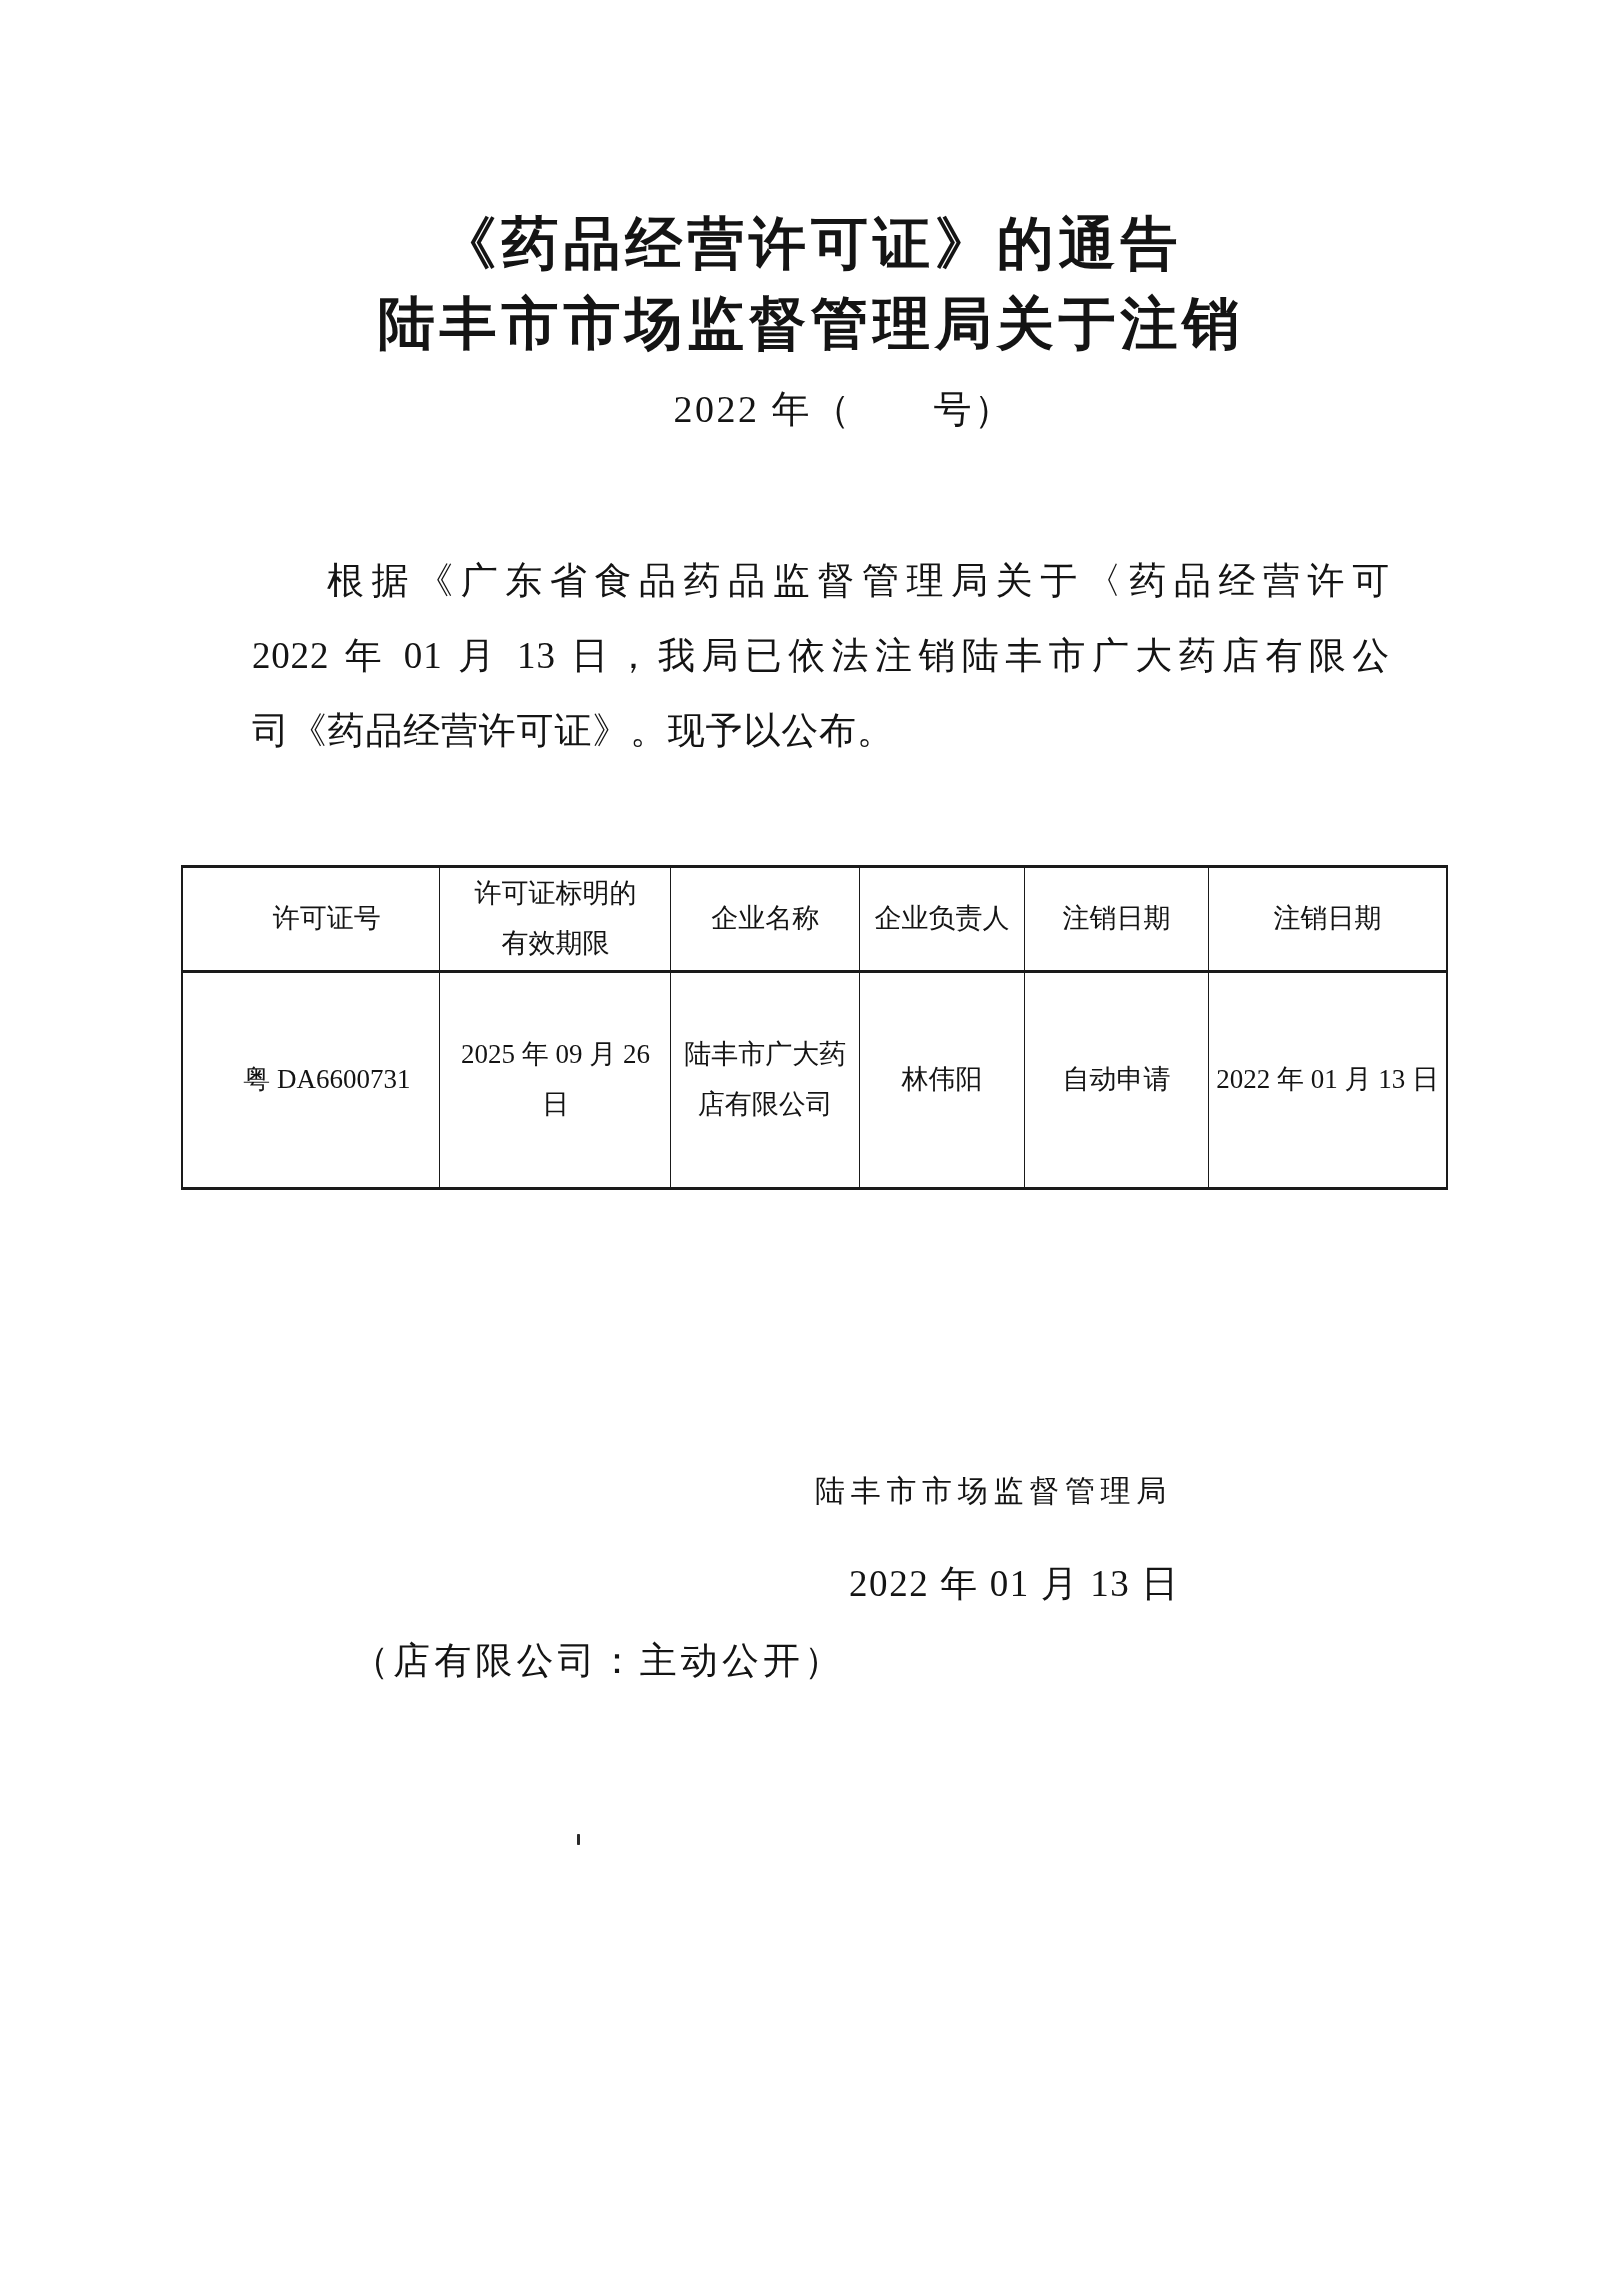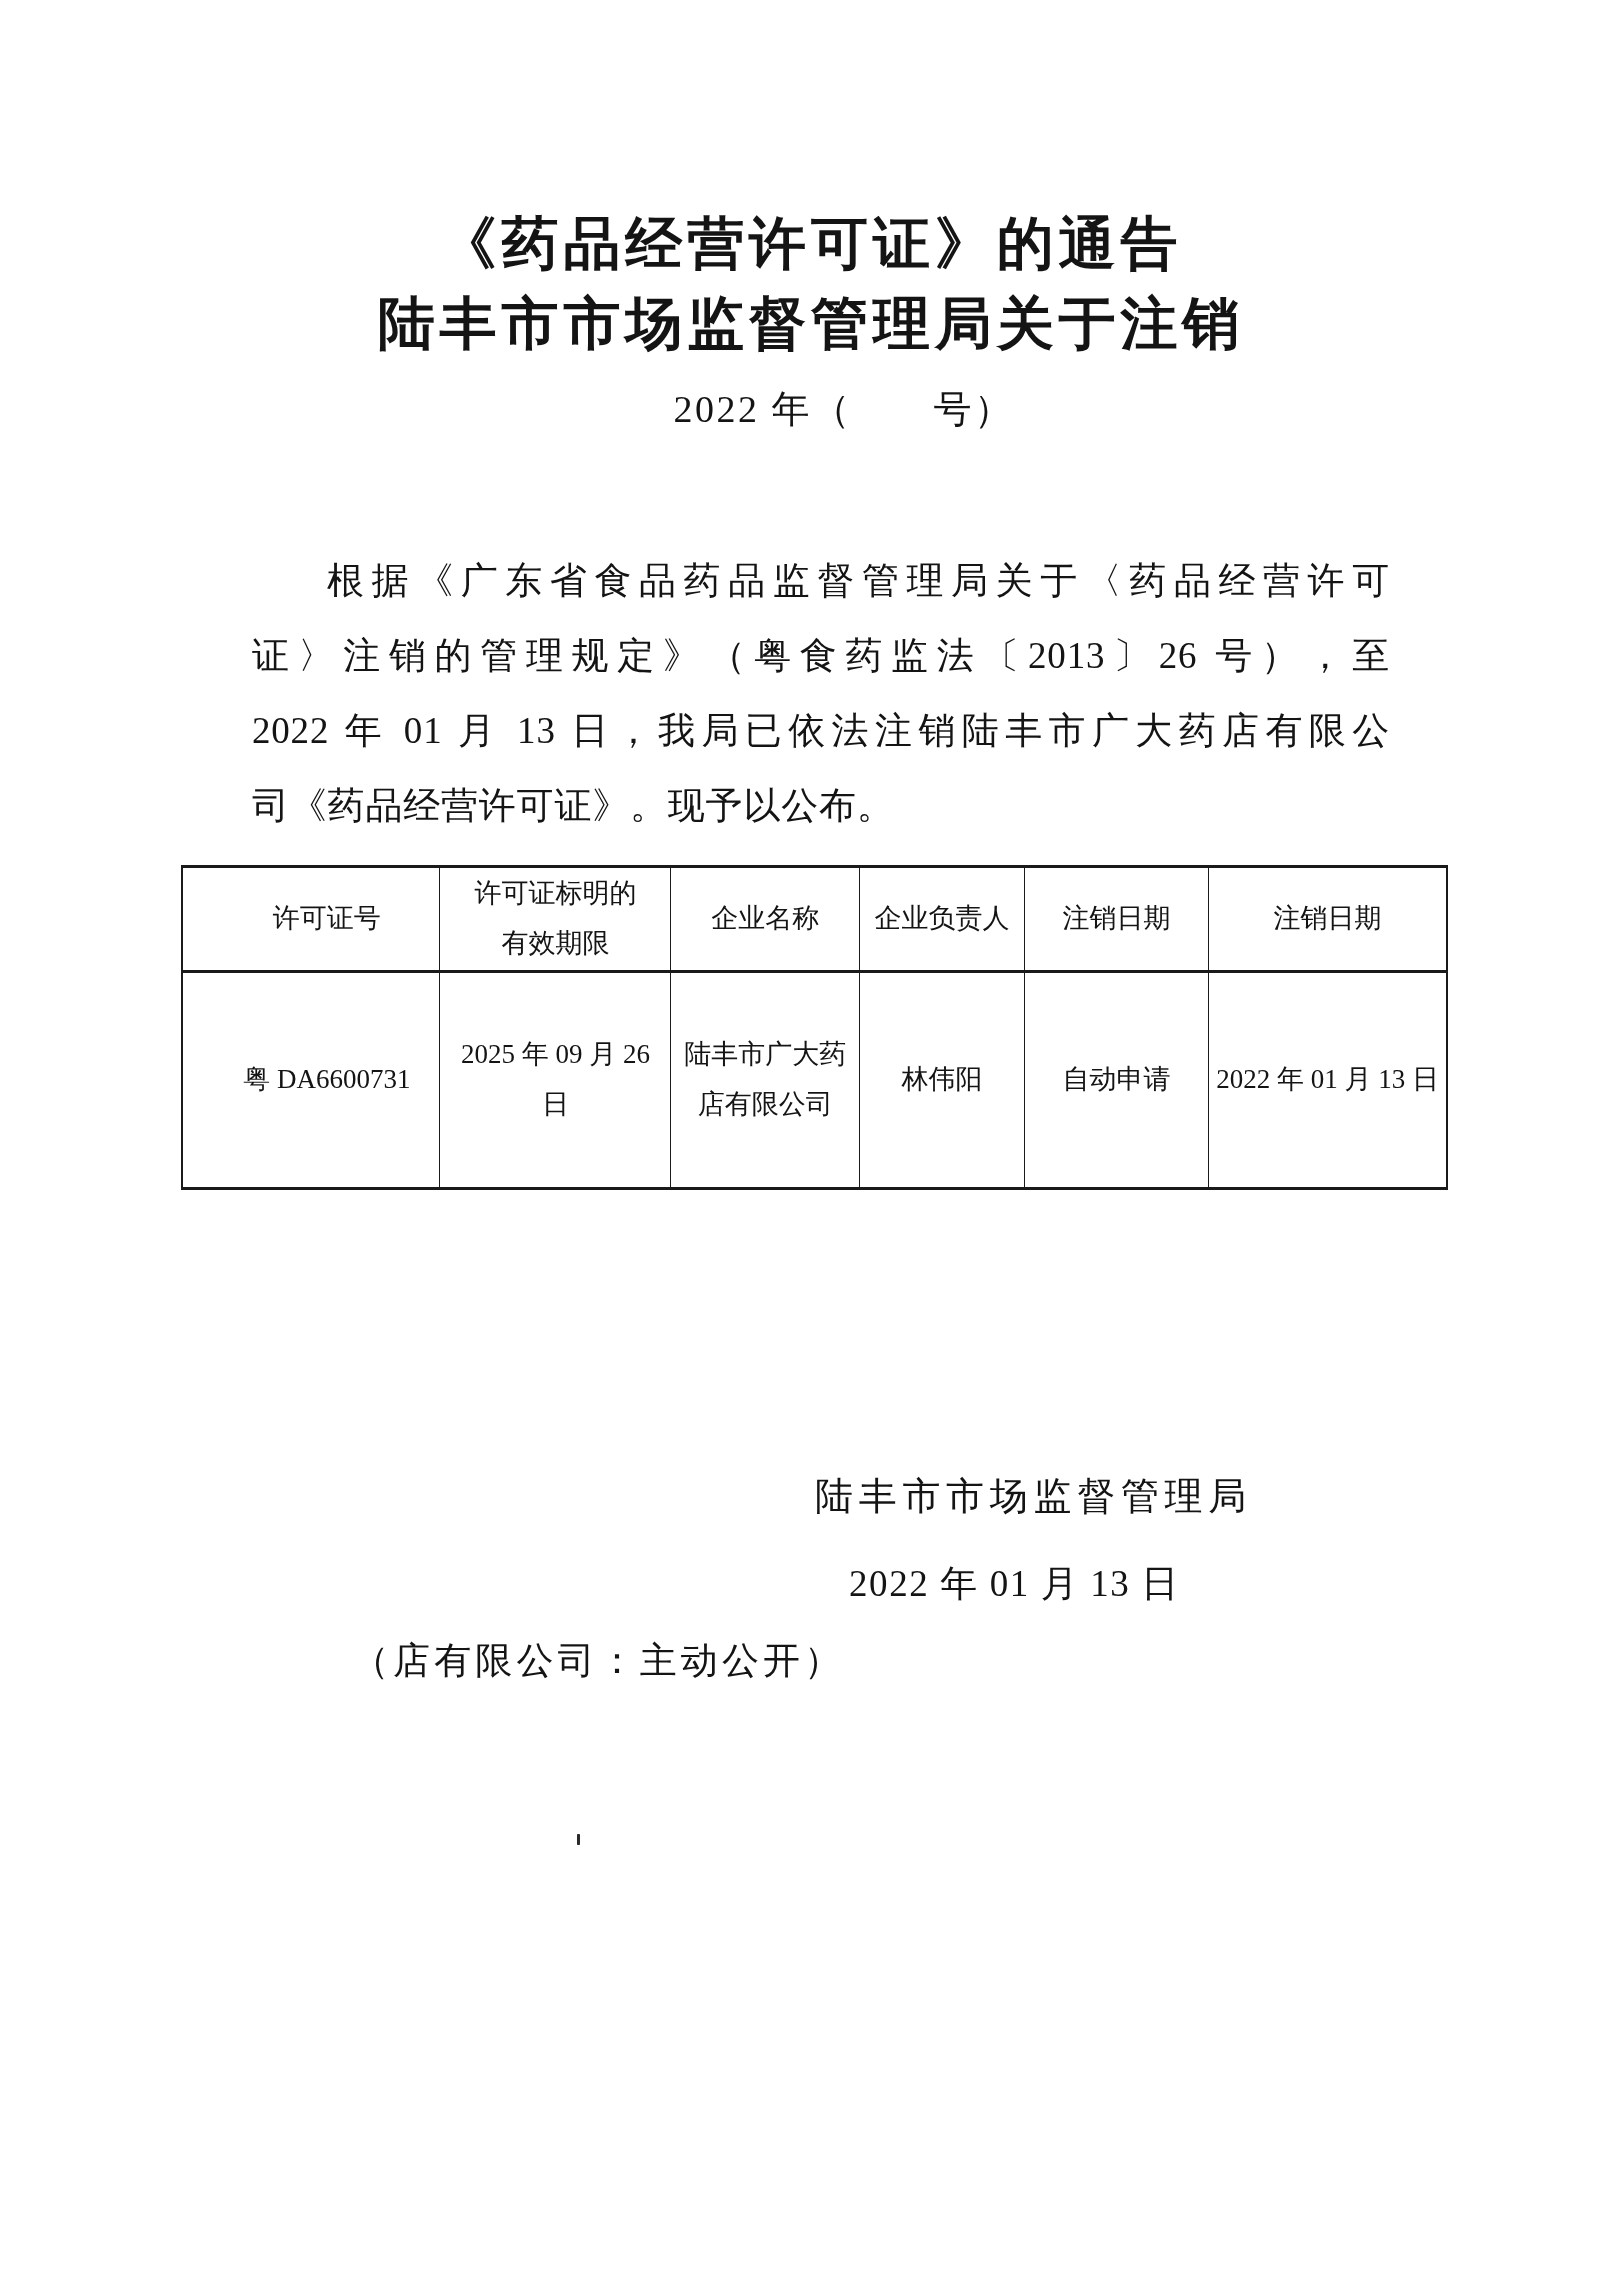--- a/index.html
+++ b/index.html
@@ -94,21 +94,21 @@
   .col-2 { width: 18.8%; }
   .col-3 { width: 15.2%; }
   .col-4 { width: 13.2%; }
   .col-5 { width: 14.8%; }
   .col-6 { width: 19.4%; }
   .sig-org {
     position: absolute;
     top: 1471px;
     left: 815px;
     width: 441px;
-    font-size: 38px;
+    font-size: 30px;
     letter-spacing: 5.7px;
     white-space: nowrap;
   }
   .sig-date {
     position: absolute;
     top: 1559px;
     left: 849px;
     font-size: 37px;
     letter-spacing: 1.6px;
     white-space: nowrap;
@@ -138,21 +138,20 @@
 
   <div class="doc-title">
     <div>《药品经营许可证》的通告</div>
     <div>陆丰市市场监督管理局关于注销</div>
   </div>
 
   <div class="doc-subtitle">2022 年（　　号）</div>
 
   <div class="body-block">
     <div class="body-line indent">根据《广东省食品药品监督管理局关于〈药品经营许可</div>
-    <div class="body-line">证〉注销的管理规定》（粤食药监法〔2013〕26 号），至</div>
     <div class="body-line">2022 年 01 月 13 日，我局已依法注销陆丰市广大药店有限公</div>
     <div class="body-line last">司《药品经营许可证》。现予以公布。</div>
   </div>
 
   <table class="license-table">
     <thead>
       <tr>
         <th class="col-1">许可证号</th>
         <th class="col-2">许可证标明的
 有效期限</th>

